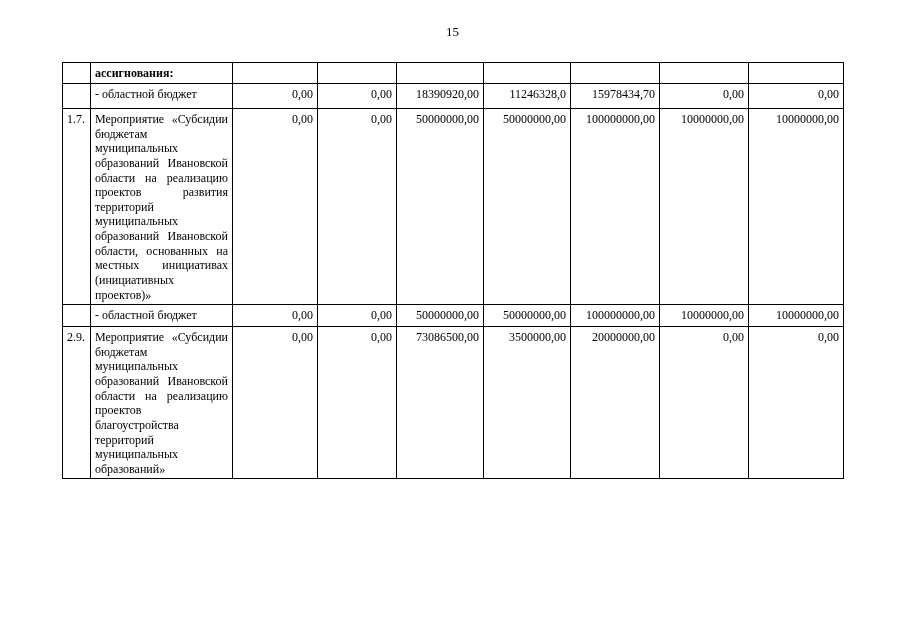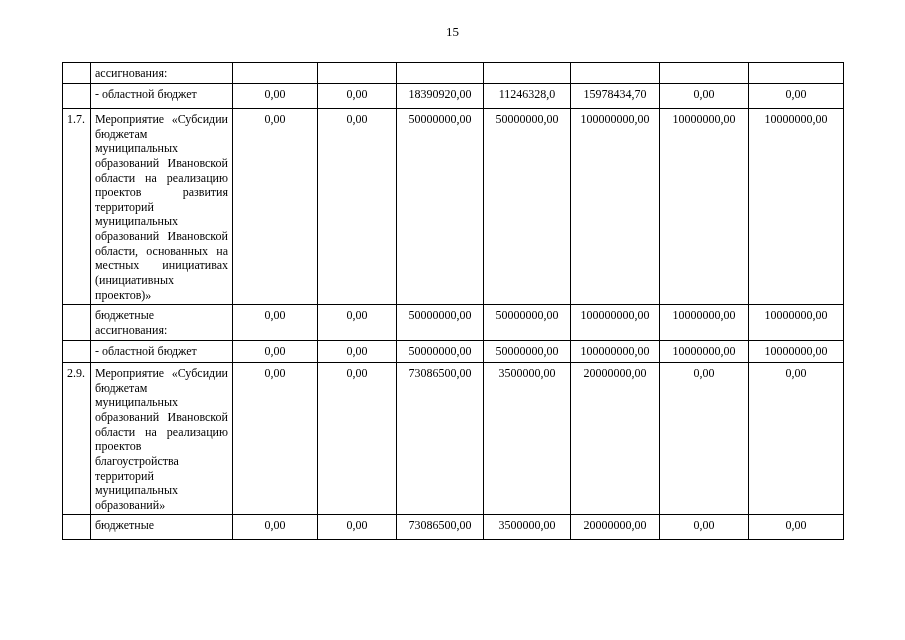--- a/index.html
+++ b/index.html
@@ -36,31 +36,31 @@
   table.budget td {
     border: 1px solid #000000;
     vertical-align: top;
     padding: 3px 4px 2px 4px;
     line-height: 1.22;
     overflow: hidden;
     word-wrap: break-word;
   }
   td.num  { text-align: left; padding-left: 3px; padding-right: 1px; }
   td.desc { text-align: justify; }
-  td.val  { text-align: center; }
+  td.val  { text-align: right; }
   col.c0 { width: 28px; }
   col.c1 { width: 142px; }
   col.c2 { width: 85px; }
   col.c3 { width: 79px; }
   col.c4 { width: 87px; }
   col.c5 { width: 87px; }
   col.c6 { width: 89px; }
   col.c7 { width: 89px; }
   col.c8 { width: 95px; }
-  tr.r0 td { height: 15px; }
+  tr.r0 td { height: 15px; font-weight: bold; }
   tr.r1 td { height: 19px; }
   tr.r2 td { height: 19px; }
   tr.r4 td { height: 30px; }
   tr.r5 td { height: 16px; }
   tr.r7 td { height: 19px; }
 </style>
 </head>
 <body>
 
 <div class="page">
@@ -106,31 +106,20 @@
         <td class="num">1.7.</td>
         <td class="desc">Мероприятие «Субсидии бюджетам муниципальных образований Ивановской области на реализацию проектов развития территорий муниципальных образований Ивановской области, основанных на местных инициативах (инициативных проектов)»</td>
         <td class="val">0,00</td>
         <td class="val">0,00</td>
         <td class="val">50000000,00</td>
         <td class="val">50000000,00</td>
         <td class="val">100000000,00</td>
         <td class="val">10000000,00</td>
         <td class="val">10000000,00</td>
       </tr>
-      <tr class="r4">
-        <td class="num"></td>
-        <td class="desc">бюджетные ассигнования:</td>
-        <td class="val">0,00</td>
-        <td class="val">0,00</td>
-        <td class="val">50000000,00</td>
-        <td class="val">50000000,00</td>
-        <td class="val">100000000,00</td>
-        <td class="val">10000000,00</td>
-        <td class="val">10000000,00</td>
-      </tr>
       <tr class="r5">
         <td class="num"></td>
         <td class="desc">- областной бюджет</td>
         <td class="val">0,00</td>
         <td class="val">0,00</td>
         <td class="val">50000000,00</td>
         <td class="val">50000000,00</td>
         <td class="val">100000000,00</td>
         <td class="val">10000000,00</td>
         <td class="val">10000000,00</td>
@@ -139,27 +128,16 @@
         <td class="num">2.9.</td>
         <td class="desc">Мероприятие «Субсидии бюджетам муниципальных образований Ивановской области на реализацию проектов благоустройства территорий муниципальных образований»</td>
         <td class="val">0,00</td>
         <td class="val">0,00</td>
         <td class="val">73086500,00</td>
         <td class="val">3500000,00</td>
         <td class="val">20000000,00</td>
         <td class="val">0,00</td>
         <td class="val">0,00</td>
       </tr>
-      <tr class="r7">
-        <td class="num"></td>
-        <td class="desc">бюджетные</td>
-        <td class="val">0,00</td>
-        <td class="val">0,00</td>
-        <td class="val">73086500,00</td>
-        <td class="val">3500000,00</td>
-        <td class="val">20000000,00</td>
-        <td class="val">0,00</td>
-        <td class="val">0,00</td>
-      </tr>
     </tbody>
   </table>
 
 </div>
 
 </body></html>

